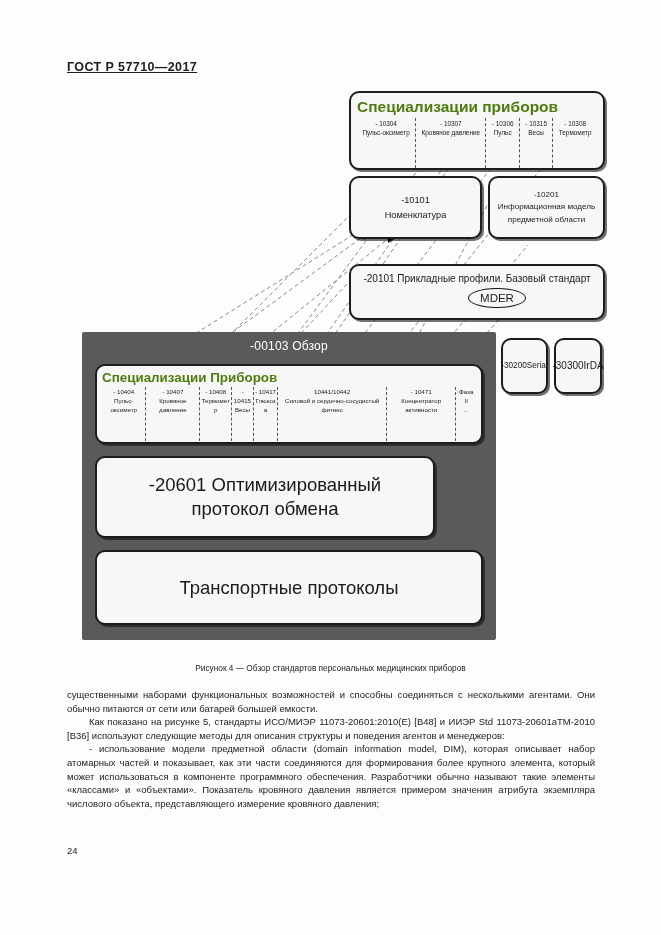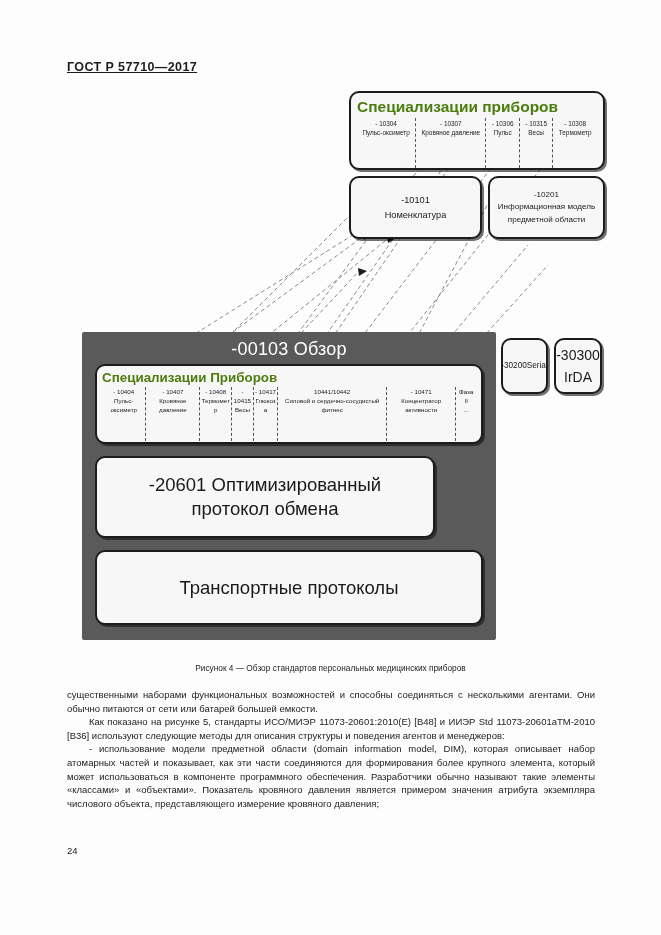--- a/index.html
+++ b/index.html
@@ -164,43 +164,43 @@
     display: flex;
     flex-direction: row;
     justify-content: center;
     align-items: center;
   }
   #n-irda {
     left: 494px;
     top: 253px;
     width: 48px;
     height: 56px;
-    font-size: 14px;
+    font-size: 10px;
     line-height: 1.6;
     text-align: center;
     display: flex;
-    flex-direction: column;
+    flex-direction: row;
     justify-content: center;
     align-items: center;
   }
 
   
   .panel {
     position: absolute;
     left: 22px;
     top: 247px;
     width: 414px;
     height: 308px;
     background: #5a5a5a;
     border-radius: 2px;
   }
   .panel-header {
     text-align: center;
     color: #ffffff;
-    font-size: 18px;
+    font-size: 12px;
     padding-top: 7px;
     letter-spacing: 0.2px;
   }
   .panel-node {
     position: absolute;
     background: #f7f7f7;
     border: 2px solid #1c1c1c;
     border-radius: 10px;
     box-sizing: border-box;
     box-shadow: 2px 2px 0 rgba(0,0,0,0.5);
@@ -344,20 +344,24 @@
     <div class="node" id="n-nomen">
       <span>-10101</span>
       <span>Номенклатура</span>
     </div>
 
     <div class="node" id="n-dim">
       <span>-10201</span>
       <span>Информационная модель предметной области</span>
     </div>
 
+    <div class="node" id="n-base">
+      <span>-20101 Прикладные профили. Базовый стандарт</span>
+      <span class="mder">MDER</span>
+    </div>
 
     <div class="node" id="n-serial">
       <span>-30200</span>
       <span>Serial</span>
     </div>
 
     <div class="node" id="n-irda">
       <span>-30300</span>
       <span>IrDA</span>
     </div>

